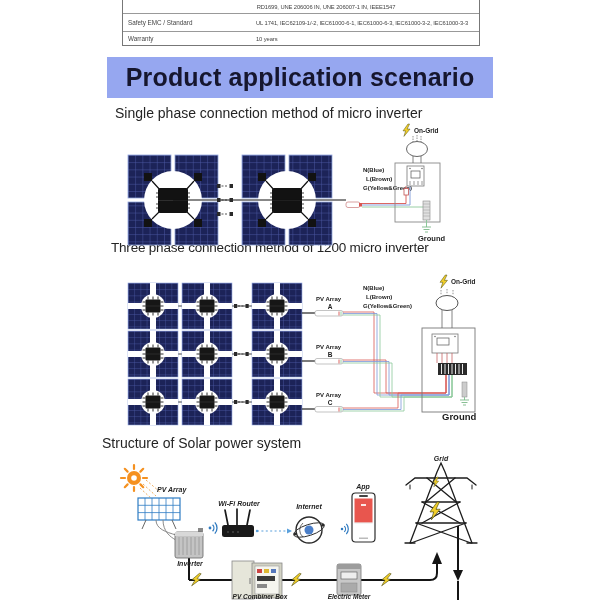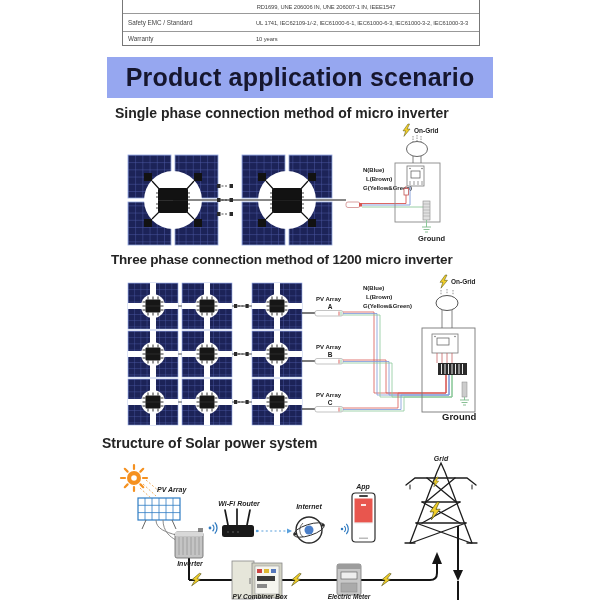--- a/index.html
+++ b/index.html
@@ -12,23 +12,23 @@
   .r1{height:19px;align-items:center;border-top:1px solid #999;border-bottom:1px solid #999;}
   .r2{height:13px;align-items:center;}
   .spec-label{width:128px;padding-left:5px;font-size:6.3px;color:#444;white-space:nowrap;}
   .spec-value{flex:1;font-size:5.8px;letter-spacing:-0.1px;color:#444;white-space:nowrap;overflow:hidden;}
   .r0 .spec-value{text-align:center;padding-left:50px;}
   
   .banner{position:absolute;left:107px;top:57px;width:386px;height:41px;background:#96a7f0;
           display:flex;align-items:center;justify-content:center;}
   .banner span{font-size:25px;font-weight:700;color:#16162e;letter-spacing:0.2px;}
   
-  .sec-h{position:absolute;font-weight:700;color:#242424;white-space:nowrap;}
+  .sec-h{position:absolute;font-weight:400;color:#242424;white-space:nowrap;}
   .h1{left:115px;top:105px;font-size:14px;}
-  .h2{left:111px;top:252px;font-size:13.5px;letter-spacing:-0.2px;}
+  .h2{left:111px;top:240px;font-size:13.5px;letter-spacing:-0.2px;}
   .h3{left:102px;top:435px;font-size:14px;}
   svg{position:absolute;overflow:visible;}
   svg text{font-family:"Liberation Sans",sans-serif;}
   .svg1{left:110px;top:124px;}
   .svg2{left:110px;top:274px;}
   .svg3{left:100px;top:452px;}
 </style>
 </head>
 <body>
 

